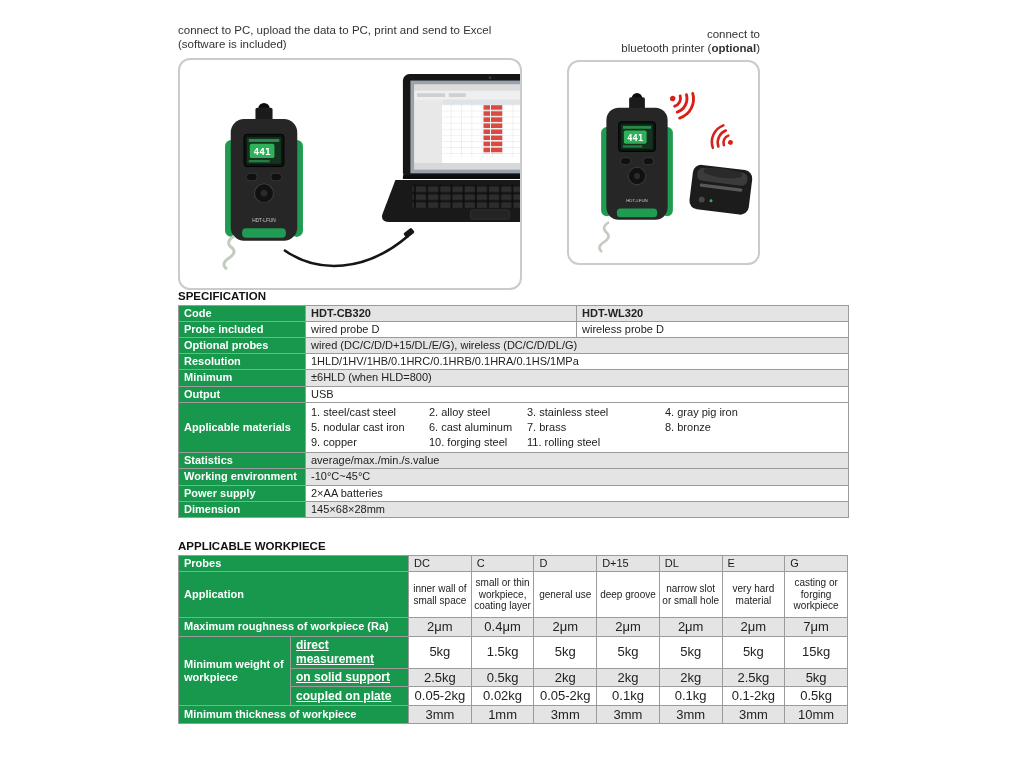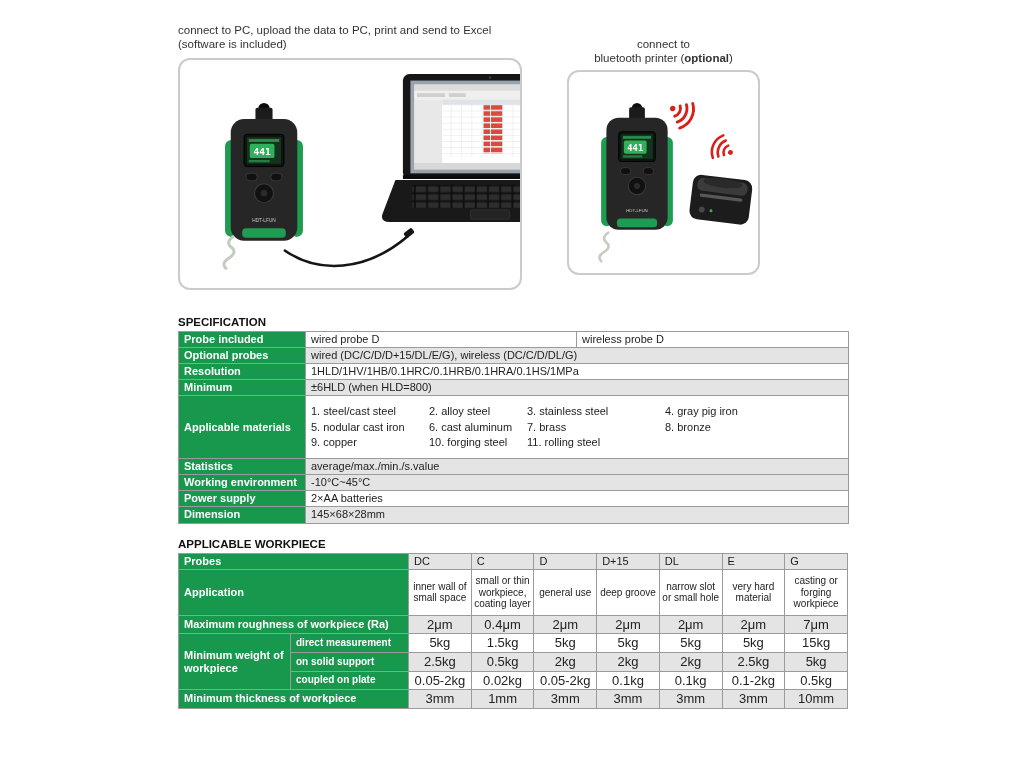--- a/index.html
+++ b/index.html
@@ -4,44 +4,44 @@
 <style>
   * { margin:0; padding:0; box-sizing:border-box; }
   html,body { width:1024px; height:768px; background:#fff; overflow:hidden; }
   body { font-family:"Liberation Sans", sans-serif; color:#1a1a1a; position:relative; }
   .content { position:absolute; left:178px; top:24px; width:670px; }
 
   .caption { font-size:11.5px; color:#333; line-height:1.2; }
   .top { display:flex; align-items:flex-start; }
   .col-pc { width:344px; }
   .col-bt { width:193px; margin-left:45px; text-align:center; }
-  .col-bt .caption { margin-top:14px; }
+  .col-bt .caption { margin-top:4px;text-align:right; }
   .panel { border:2px solid #cbcbcb; border-radius:12px; background:#fff; position:relative; overflow:hidden; }
   .pc-panel { height:232px; margin-top:6px; }
   .bt-panel { height:205px; margin-top:4px; }
   .abs { position:absolute; }
 
   .section-title { font-weight:bold; font-size:11.5px; color:#111; margin:0 0 3px 0; }
-  .mt1 { margin-top:26px; }
-  .mt2 { margin-top:14px; }
+  .mt1 { }
+  .mt2 { margin-top:22px; }
 
   table { border-collapse:collapse; table-layout:fixed; width:670px; font-size:11px; }
   td { border:1px solid #9b9b9b; padding:1px 5px; height:15px; line-height:1.2; vertical-align:middle;
        overflow:hidden; }
   .lbl { background:#18984d; color:#fff; font-weight:bold; }
-  .lbl.sub { font-size:10px; }
+  .lbl.sub { font-size:12px;text-decoration:underline; }
   .shade { background:#e4e4e4; }
   .b { font-weight:bold; }
   .val { color:#222; }
   .c { text-align:center; }
   #workpiece-table .val { font-size:13px; padding:1px 2px; }
   #workpiece-table .hdr { text-align:left; font-weight:normal; }
   #workpiece-table tr.tall td { height:46px; }
   #workpiece-table tr.tall .val { font-size:10px; line-height:1.15; vertical-align:middle; }
-  .mat-grid { display:grid; grid-template-columns:118px 98px 138px auto; row-gap:2px; padding:8px 0; }
+  .mat-grid { display:grid; grid-template-columns:118px 98px 138px auto; row-gap:2px; padding:2px 0; }
   .mat-grid span { white-space:nowrap; }
 
   .hidden-defs { position:absolute; width:0; height:0; overflow:hidden; }
 </style>
 </head>
 <body>
 
 <svg class="hidden-defs" aria-hidden="true">
   <defs>
     <symbol id="device-sym" viewBox="0 0 90 160">
@@ -174,35 +174,44 @@
 
   <div class="section-title mt1">SPECIFICATION</div>
   <table id="spec-table">
     <colgroup>
         <col style="width:127px">
         <col style="width:271px">
         <col style="width:272px">
       </colgroup>
     <tbody id="spec-tbody">
         <tr>
+          <td class="lbl">Code</td>
+          <td class="val shade b">HDT-CB320</td>
+          <td class="val shade b">HDT-WL320</td>
+        </tr>
+        <tr>
           <td class="lbl">Probe included</td>
           <td class="val">wired probe D</td>
           <td class="val">wireless probe D</td>
         </tr>
         <tr>
           <td class="lbl">Optional probes</td>
           <td class="val shade" colspan="2">wired (DC/C/D/D+15/DL/E/G), wireless (DC/C/D/DL/G)</td>
         </tr>
         <tr>
           <td class="lbl">Resolution</td>
           <td class="val" colspan="2">1HLD/1HV/1HB/0.1HRC/0.1HRB/0.1HRA/0.1HS/1MPa</td>
         </tr>
         <tr>
           <td class="lbl">Minimum</td>
           <td class="val shade" colspan="2">±6HLD (when HLD=800)</td>
+        </tr>
+        <tr>
+          <td class="lbl">Output</td>
+          <td class="val" colspan="2">USB</td>
         </tr>
         <tr>
           <td class="lbl">Applicable materials</td>
           <td class="val" colspan="2">
             <div class="mat-grid">
               <span>1. steel/cast steel</span>
               <span>2. alloy steel</span>
               <span>3. stainless steel</span>
               <span>4. gray pig iron</span>
               <span>5. nodular cast iron</span>

